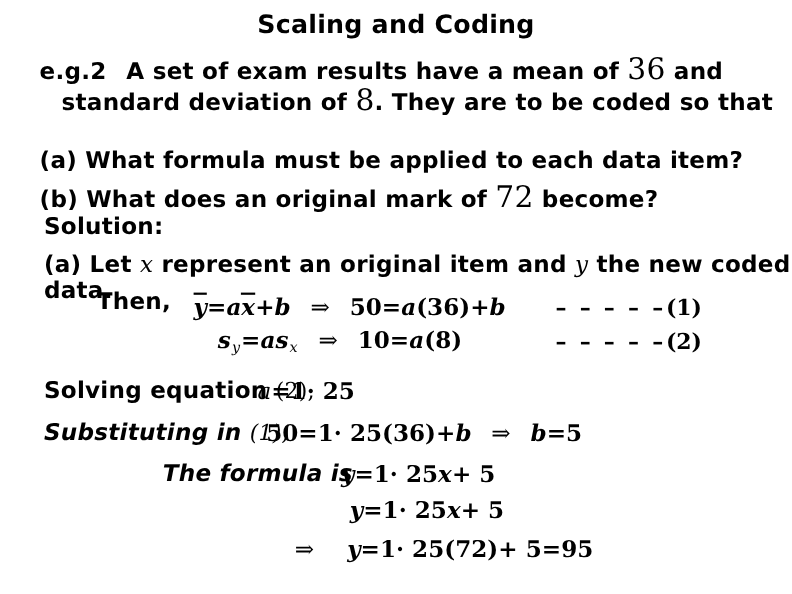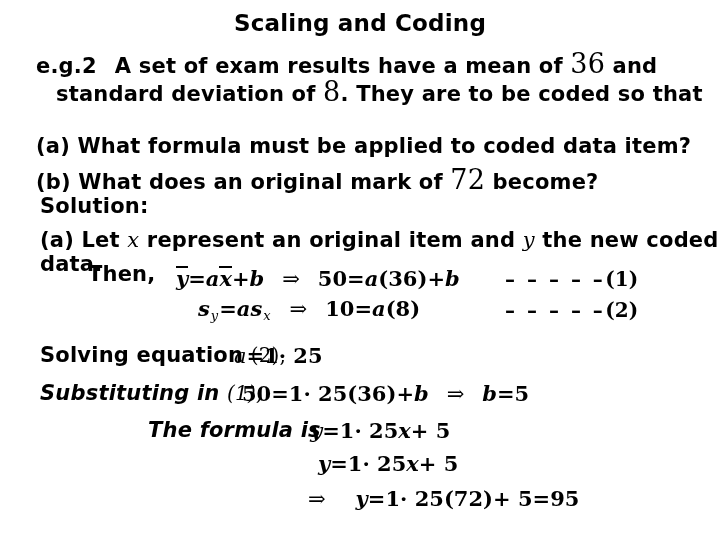--- a/index.html
+++ b/index.html
@@ -129,21 +129,21 @@
     <span>and</span>
   </div>
 
   <div class="line comic body-line" style="left:56px; top:78px;">
     <span>standard deviation of</span>
     <span class="num">8</span><span>.  They are to be coded so that</span>
   </div>
 
 
   <div class="line comic body-line" style="left:36px; top:136px;">
-    <span>(a) What formula must be applied to coded data item?</span>
+    <span>(a) What formula must be applied to each data item?</span>
   </div>
 
   <div class="line comic body-line" style="left:36px; top:166px;">
     <span>(b) What does an original mark of</span>
     <span class="num">72</span>
     <span>become?</span>
   </div>
 
   <div class="line comic body-line" style="left:40px; top:196px;">
     <span>Solution:</span>
@@ -200,17 +200,17 @@
     <span>The formula is</span>
   </div>
   <div class="line eq-big" style="left:310px; top:420px;">
     <span class="mvar">y</span><span class="op">=</span><span class="mserif">1· 25</span><span class="mvar">x</span><span class="op">+ 5</span>
   </div>
 
   <div class="line eq-big" style="left:318px; top:453px;">
     <span class="mvar">y</span><span class="op">=</span><span class="mserif">1· 25</span><span class="mvar">x</span><span class="op">+ 5</span>
   </div>
 
-  <div class="line eq-big" style="left:268px; top:488px;margin-left:40px;">
+  <div class="line eq-big" style="left:268px; top:488px;">
     <span class="arrow">⇒</span><span class="sp8"></span><span class="mvar">y</span><span class="op">=</span><span class="mserif">1· 25(72)</span><span class="op">+ 5</span><span class="op">=</span><span class="mserif">95</span>
   </div>
 
 </div>
 
 </body></html>

